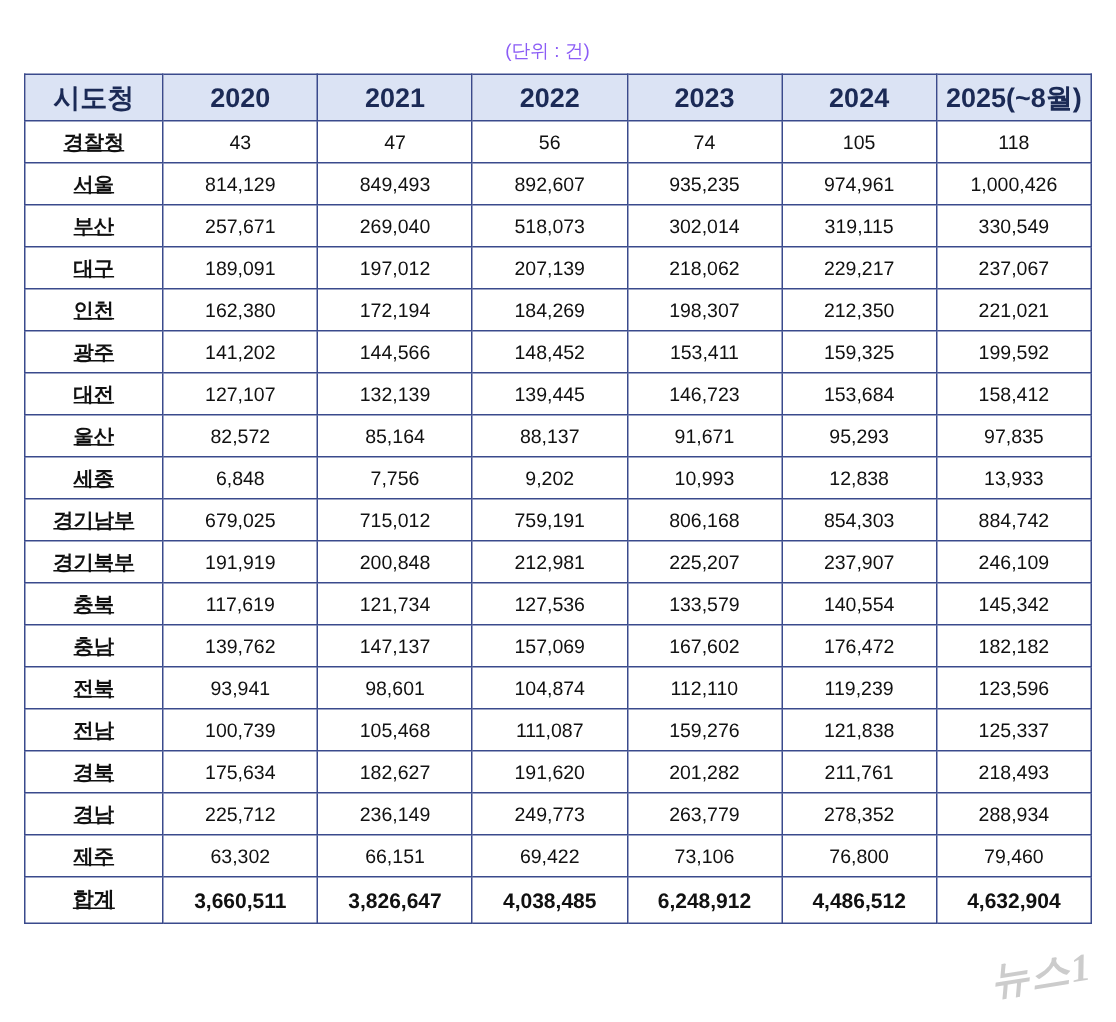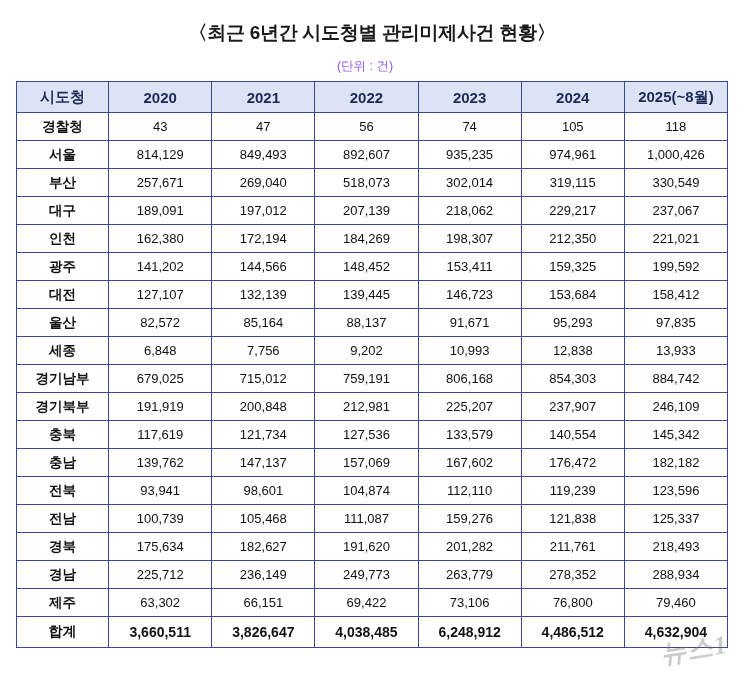--- a/index.html
+++ b/index.html
@@ -49,32 +49,33 @@
     text-align: center;
     font-size: 13px;
     color: #111111;
     padding: 0 2px;
     white-space: nowrap;
     overflow: hidden;
   }
   table.data thead th {
     background: #dbe3f4;
     font-weight: bold;
-    font-size: 15px;
+    font-size: 18px;
     color: #1b2a56;
     height: 30px;
   }
   table.data thead th.corner {
     background: #dbe3f4;
   }
   table.data tbody td.rowhead {
     background: #ffffff;
     font-weight: bold;
     font-size: 13.5px;
     color: #111111;
+    text-decoration: underline;
   }
   table.data tbody tr.total td {
     font-weight: bold;
     font-size: 14px;
     height: 30px;
   }
   col.c0 { width: 92px; }
   col.cx { width: 103px; }
   .watermark {
     position: absolute;
@@ -88,21 +89,20 @@
     letter-spacing: 1px;
     pointer-events: none;
     font-family: "Liberation Serif", serif;
   }
 </style>
 </head>
 <body>
 
 <div class="page">
 
-  <div class="title">〈최근 6년간 시도청별 관리미제사건 현황〉</div>
 
   <div class="unit">(단위 : 건)</div>
 
   <table class="data">
     <colgroup>
       <col class="c0">
         <col class="cx">
         <col class="cx">
         <col class="cx">
         <col class="cx">

